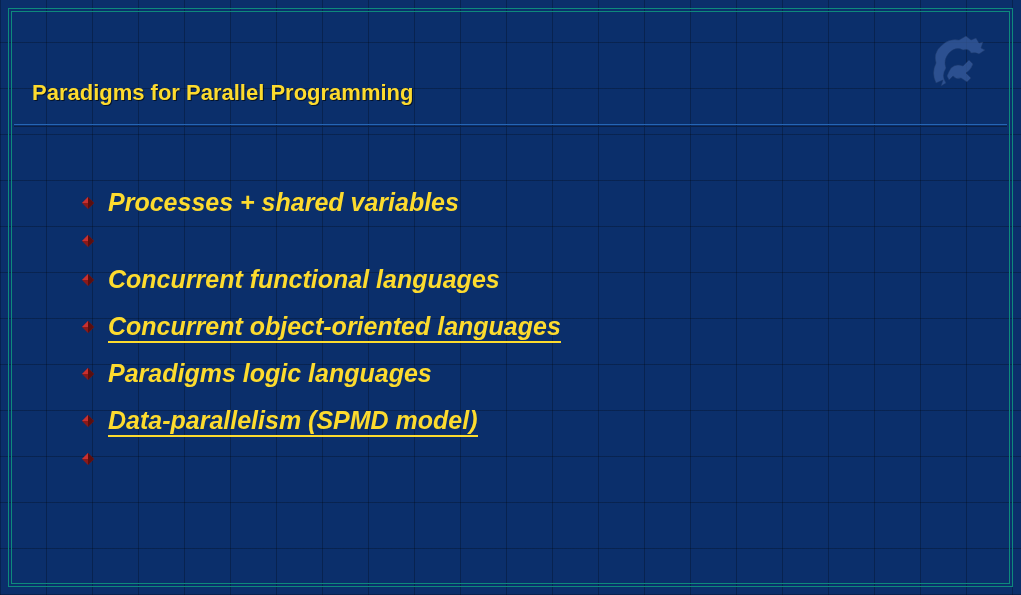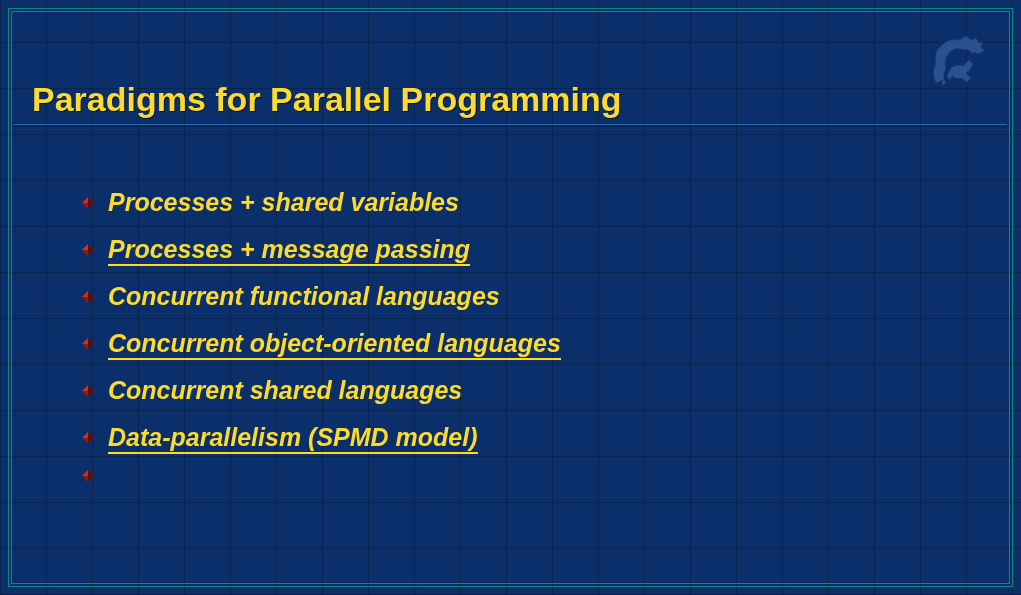--- a/index.html
+++ b/index.html
@@ -50,21 +50,21 @@
       right: 30px;
       width: 70px;
       height: 70px;
       z-index: 3;
       opacity: 0.7;
     }
     .title {
       position: absolute;
       top: 80px;
       left: 32px;
-      font-size: 34px;
+      font-size: 22px;
       font-weight: bold;
       color: #fddb2e;
       z-index: 3;
       text-shadow: 1px 1px 0 rgba(0,0,0,0.6);
     }
     .title-underline {
       position: absolute;
       top: 124px;
       left: 14px;
       right: 14px;
@@ -159,21 +159,20 @@
     <span class="item-text">Processes + shared variables</span>
   </div>
   <div class="bullet-row">
     <span class="bullet">
       <svg width="12" height="12" viewBox="0 0 12 12">
           <path d="M6 0 L12 6 L6 12 L0 6 Z" fill="#8b1a1a"></path>
           <path d="M6 0 L12 6 L6 12 L6 6 Z" fill="#5a0f0f"></path>
           <path d="M6 0 L6 6 L0 6 Z" fill="#c93030"></path>
         </svg>
     </span>
-    <span class="item-text underlined">Processes + message passing</span>
   </div>
   <div class="bullet-row">
     <span class="bullet">
       <svg width="12" height="12" viewBox="0 0 12 12">
           <path d="M6 0 L12 6 L6 12 L0 6 Z" fill="#8b1a1a"></path>
           <path d="M6 0 L12 6 L6 12 L6 6 Z" fill="#5a0f0f"></path>
           <path d="M6 0 L6 6 L0 6 Z" fill="#c93030"></path>
         </svg>
     </span>
     <span class="item-text">Concurrent functional languages</span>
@@ -189,21 +188,21 @@
     <span class="item-text underlined">Concurrent object-oriented languages</span>
   </div>
   <div class="bullet-row">
     <span class="bullet">
       <svg width="12" height="12" viewBox="0 0 12 12">
           <path d="M6 0 L12 6 L6 12 L0 6 Z" fill="#8b1a1a"></path>
           <path d="M6 0 L12 6 L6 12 L6 6 Z" fill="#5a0f0f"></path>
           <path d="M6 0 L6 6 L0 6 Z" fill="#c93030"></path>
         </svg>
     </span>
-    <span class="item-text">Concurrent shared languages</span>
+    <span class="item-text">Paradigms logic languages</span>
   </div>
   <div class="bullet-row">
     <span class="bullet">
       <svg width="12" height="12" viewBox="0 0 12 12">
           <path d="M6 0 L12 6 L6 12 L0 6 Z" fill="#8b1a1a"></path>
           <path d="M6 0 L12 6 L6 12 L6 6 Z" fill="#5a0f0f"></path>
           <path d="M6 0 L6 6 L0 6 Z" fill="#c93030"></path>
         </svg>
     </span>
     <span class="item-text underlined">Data-parallelism (SPMD model)</span>

